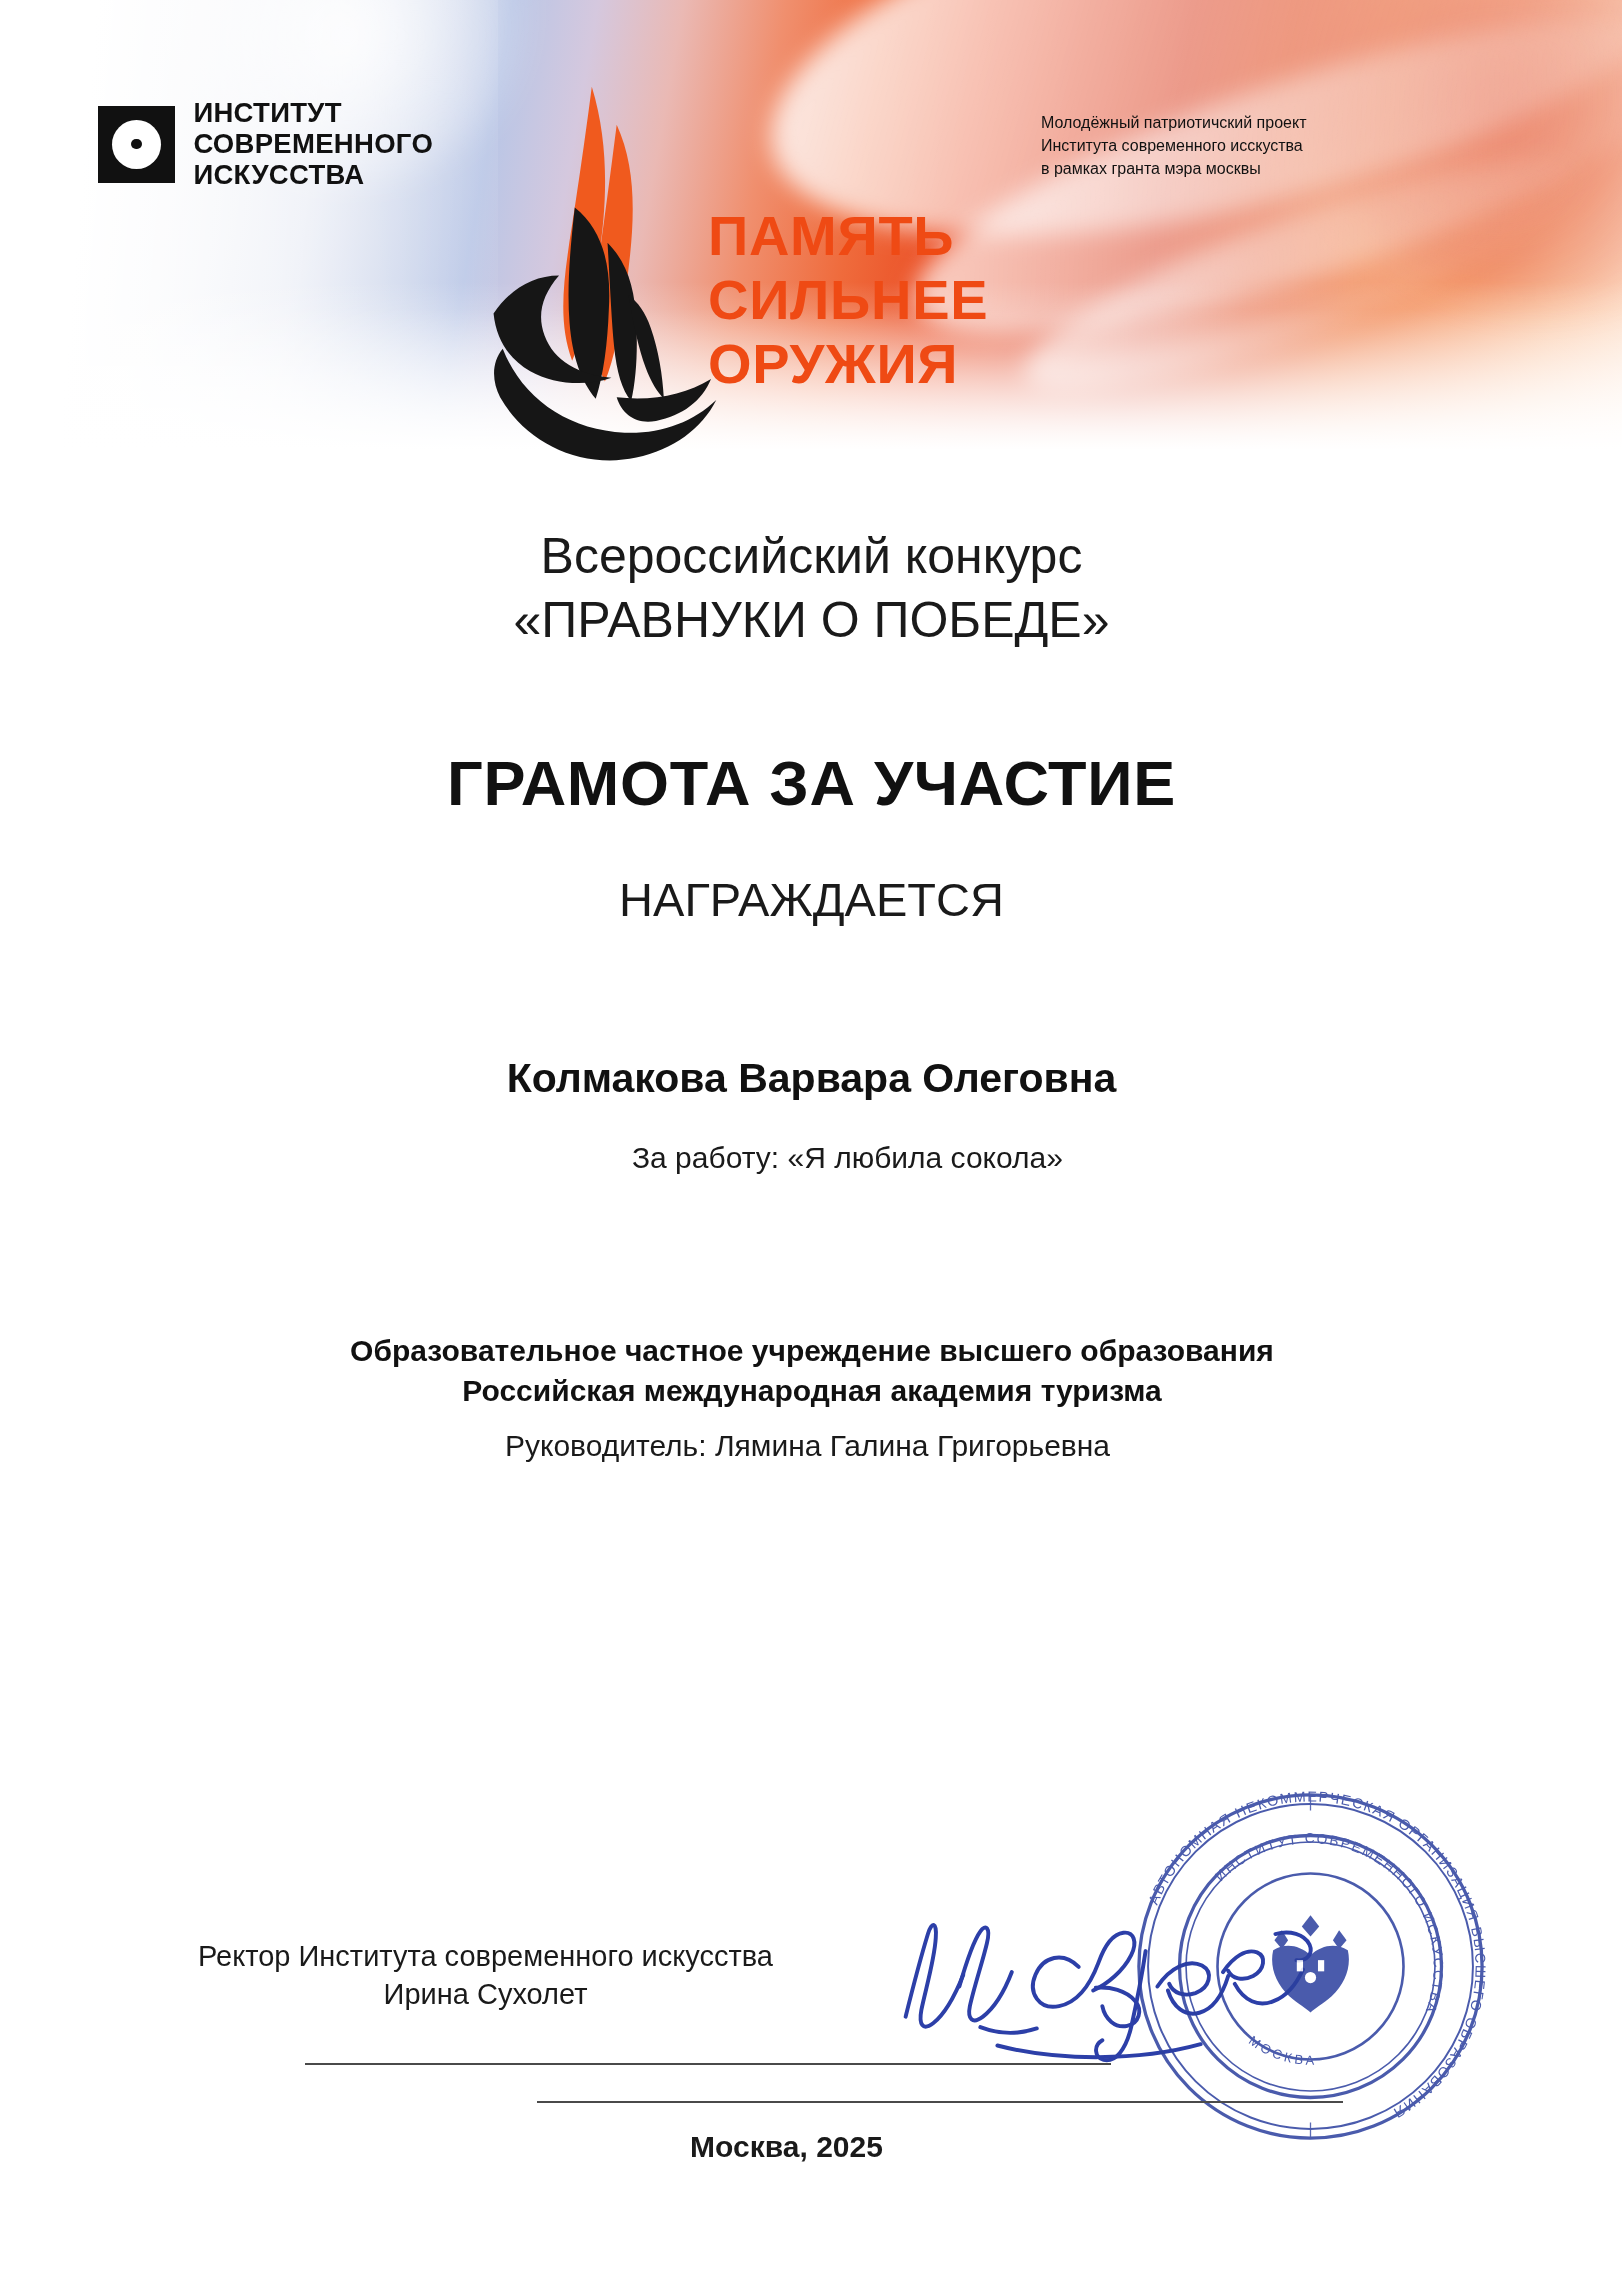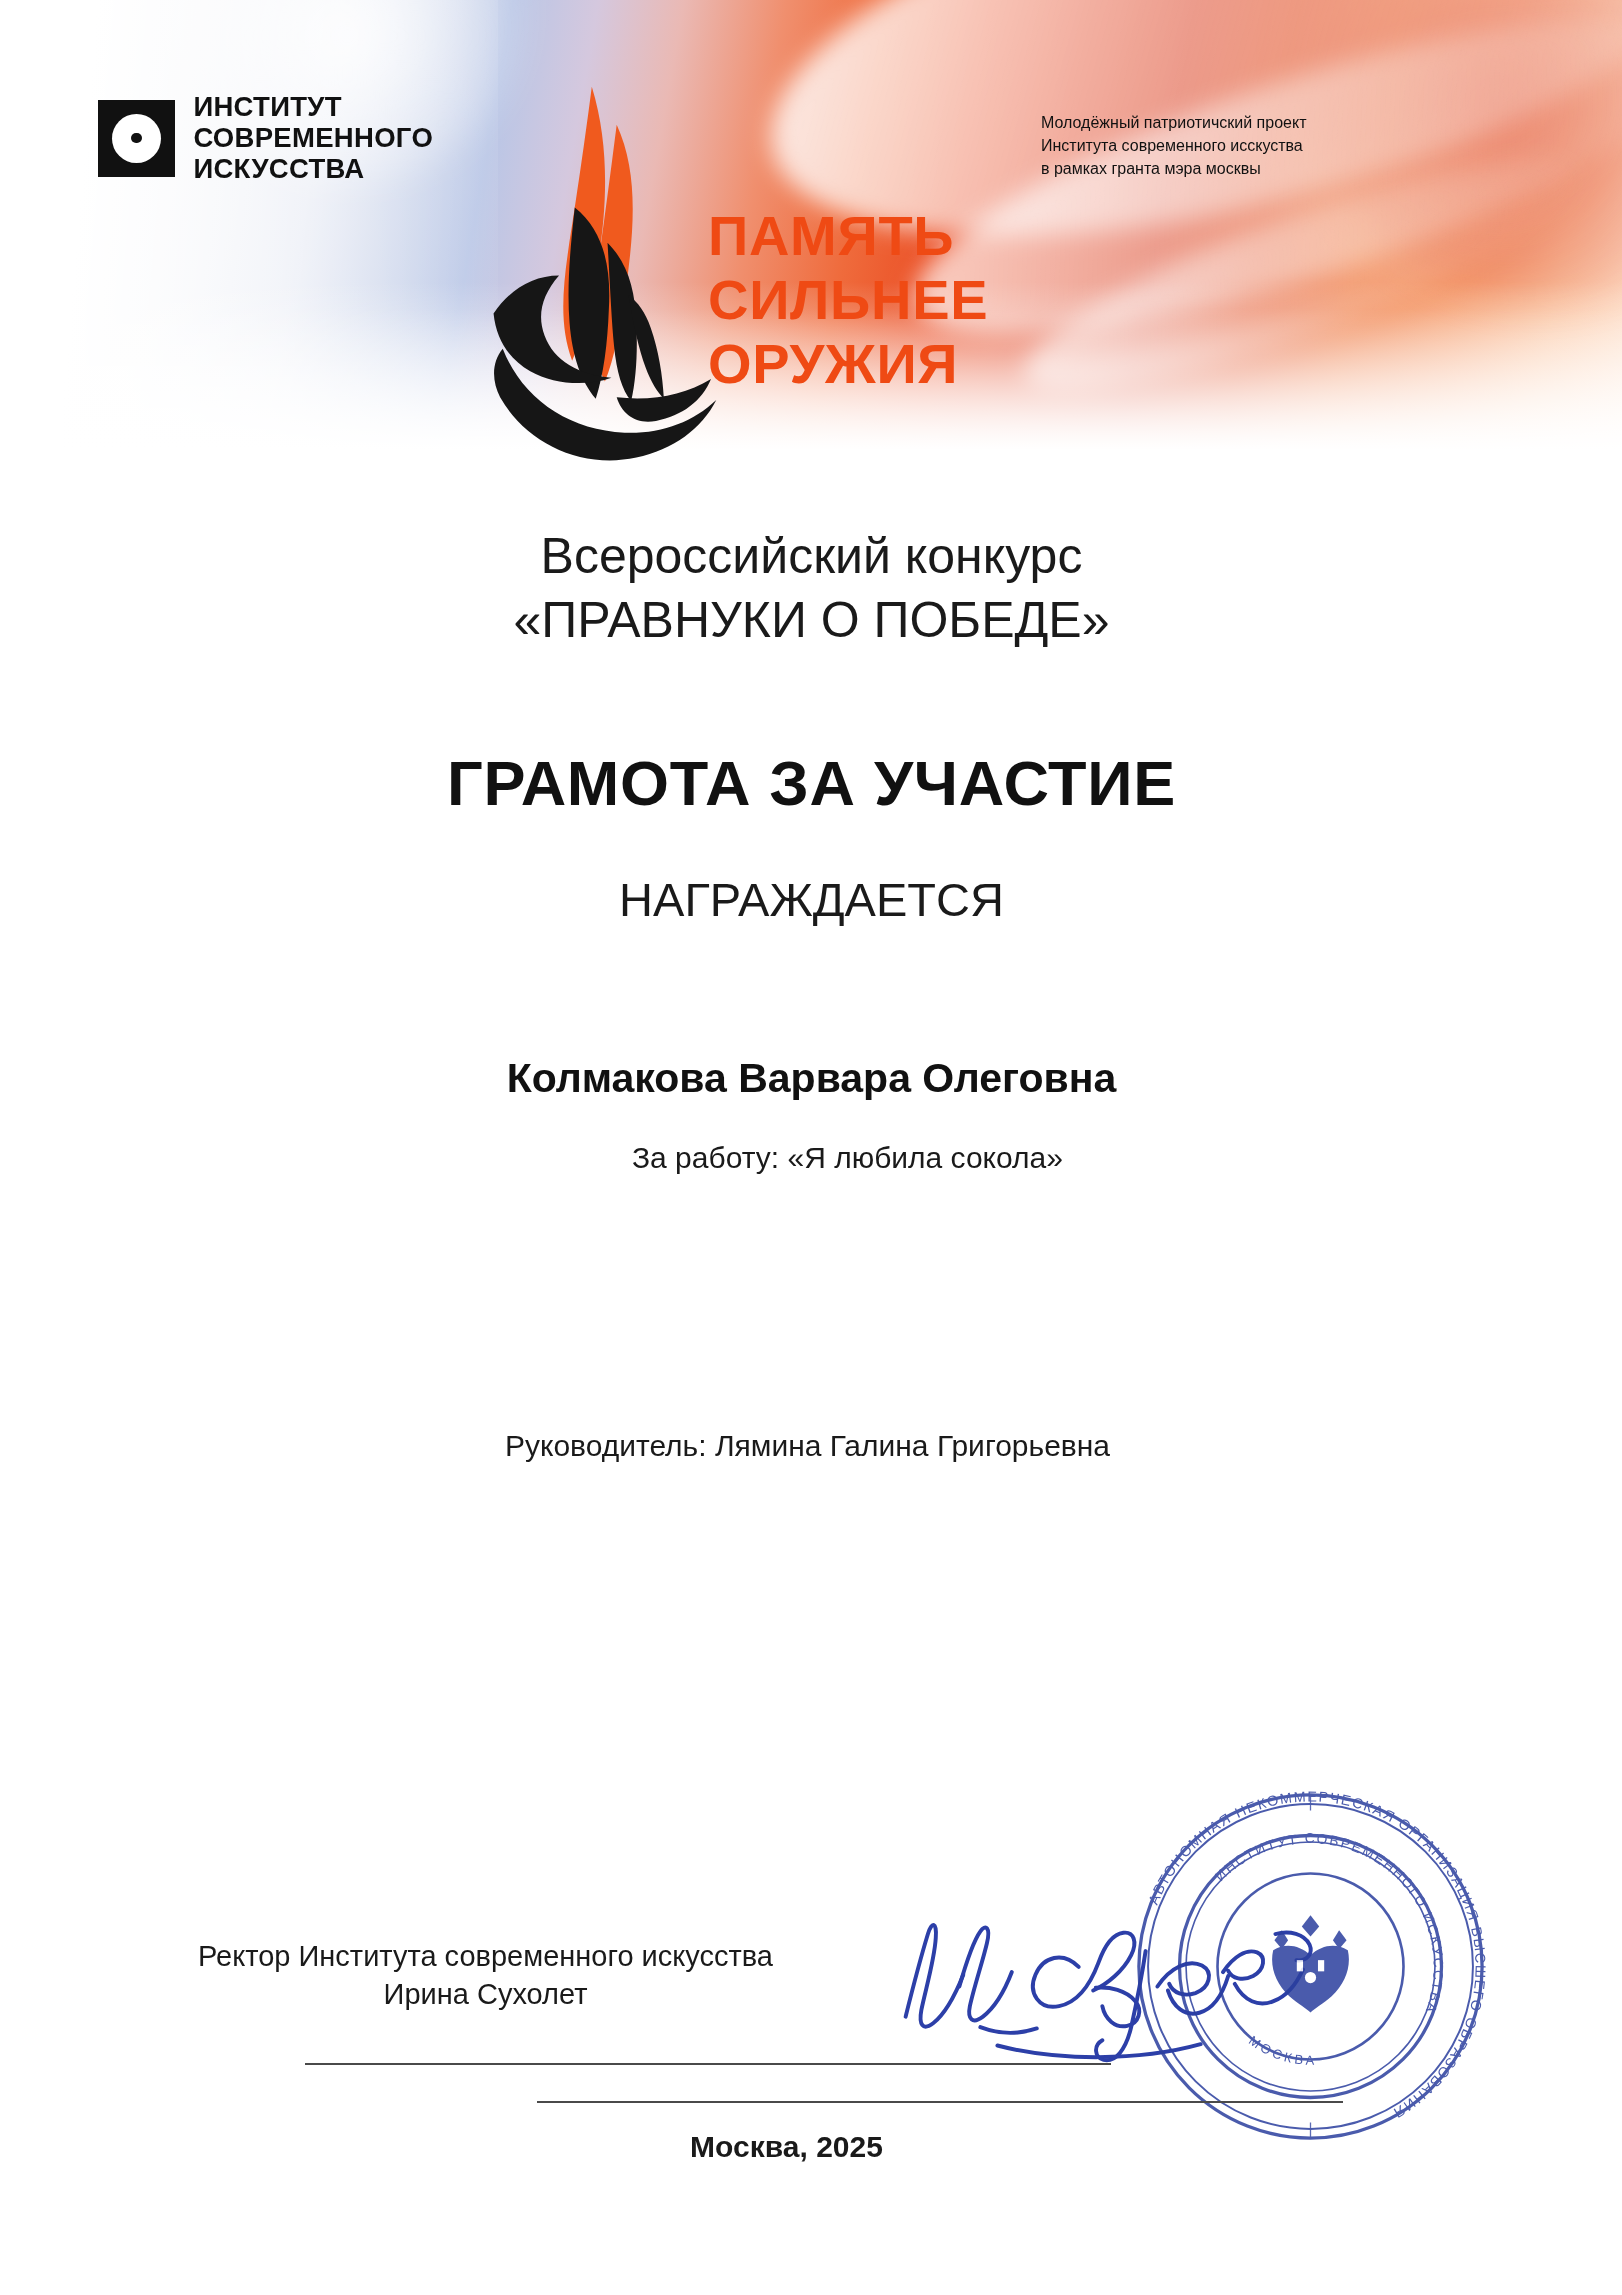--- a/index.html
+++ b/index.html
@@ -96,21 +96,21 @@
     position: absolute;
     left: 0; bottom: 0;
     width: 1623px; height: 216px;
     background: linear-gradient(180deg, rgba(255,255,255,0) 0%, #ffffff 78%);
   }
 
   
   .isi-logo {
     position: absolute;
     left: 98px;
-    top: 92px;
+    top: 98px;
     display: flex;
     align-items: center;
     gap: 18.4px;
   }
   .isi-mark {
     width: 77px;
     height: 77px;
     background: #111111;
     display: flex;
     align-items: center;
@@ -370,20 +370,22 @@
   <div class="top-note">Молодёжный патриотичский проект
 Института современного исскуства
 в рамках гранта мэра москвы</div>
 
   <div class="contest">Всероссийский конкурс
 «ПРАВНУКИ О ПОБЕДЕ»</div>
   <div class="award-title">ГРАМОТА ЗА УЧАСТИЕ</div>
   <div class="award-sub">НАГРАЖДАЕТСЯ</div>
   <div class="recipient">Колмакова Варвара Олеговна</div>
   <div class="work">За работу: «Я любила сокола»</div>
+  <div class="organization">Образовательное частное учреждение высшего образования
+Российская международная академия туризма</div>
   <div class="supervisor">Руководитель: Лямина Галина Григорьевна</div>
 
   <div class="rector">Ректор Института современного искусства
 Ирина Сухолет</div>
 
   <div class="signature">
     <svg viewBox="0 0 700 300" width="459" height="197" aria-hidden="true">
       <g fill="none" stroke="#2c3fa8" stroke-width="6" stroke-linecap="round" stroke-linejoin="round">
         <path d="M36 196 C50 140 62 96 70 70 C76 50 84 52 82 76 C80 110 66 156 60 186 C56 208 62 218 78 206 C96 192 112 162 124 132"></path>
         <path d="M118 150 C130 108 140 80 150 66 C158 54 166 60 160 84 C154 110 140 152 134 180 C130 200 138 208 154 196 C172 182 188 154 198 128"></path>

